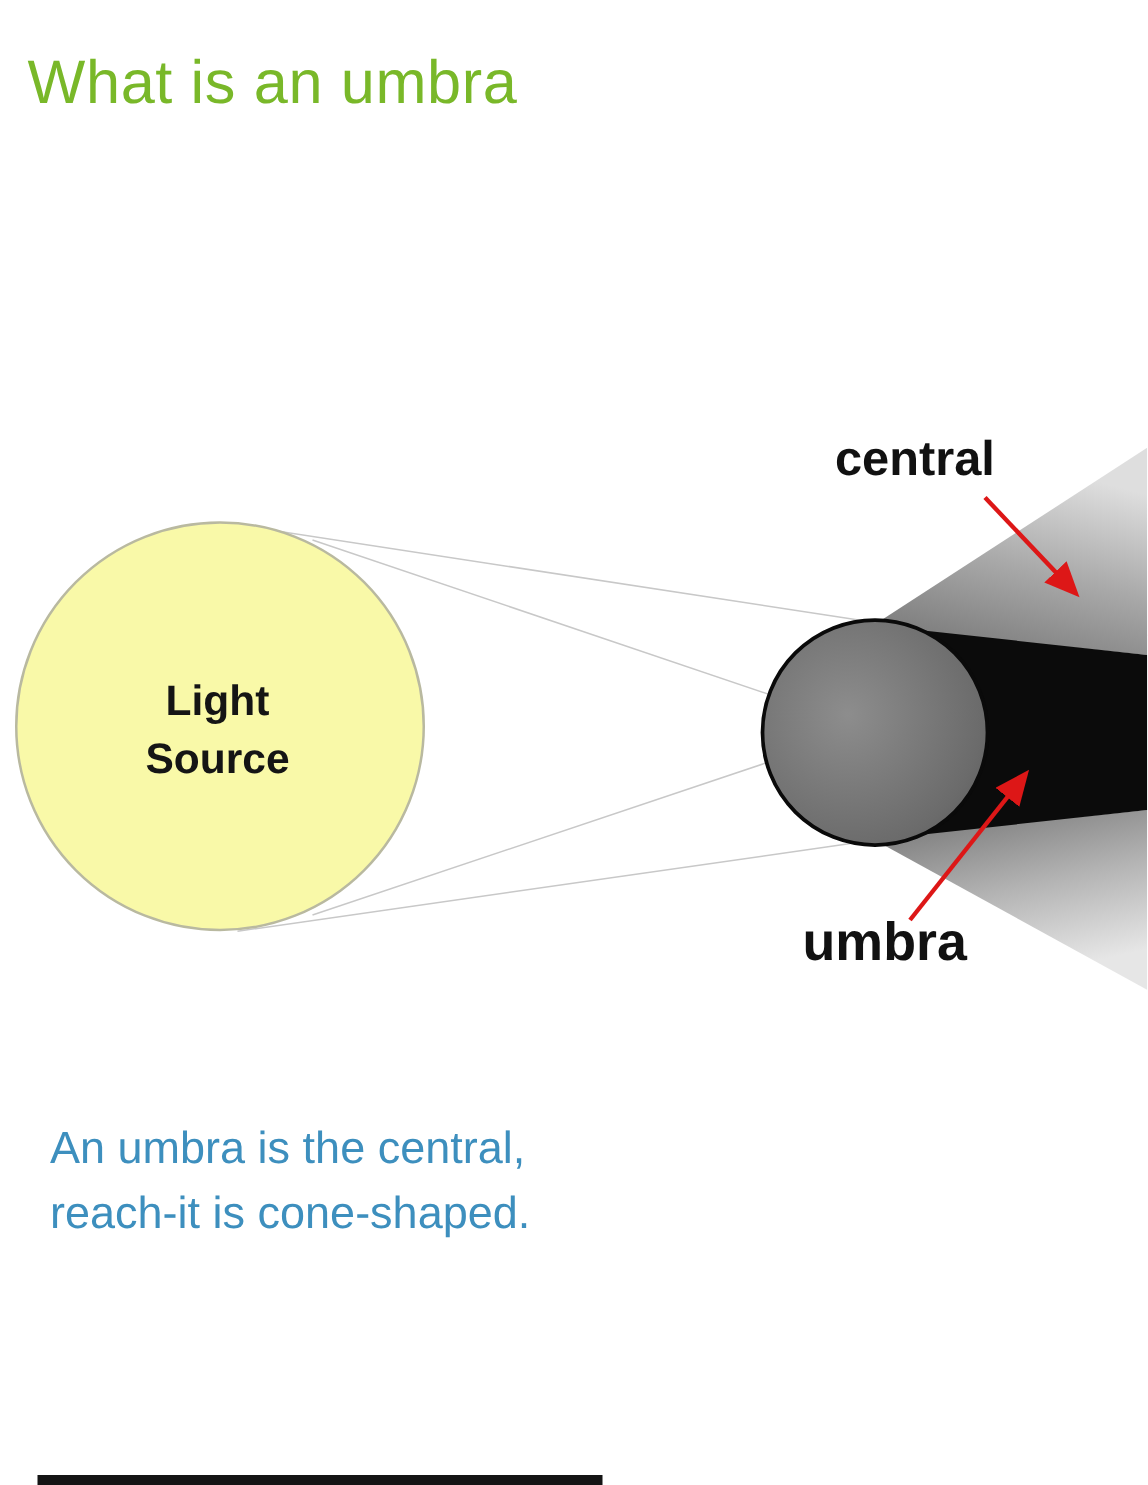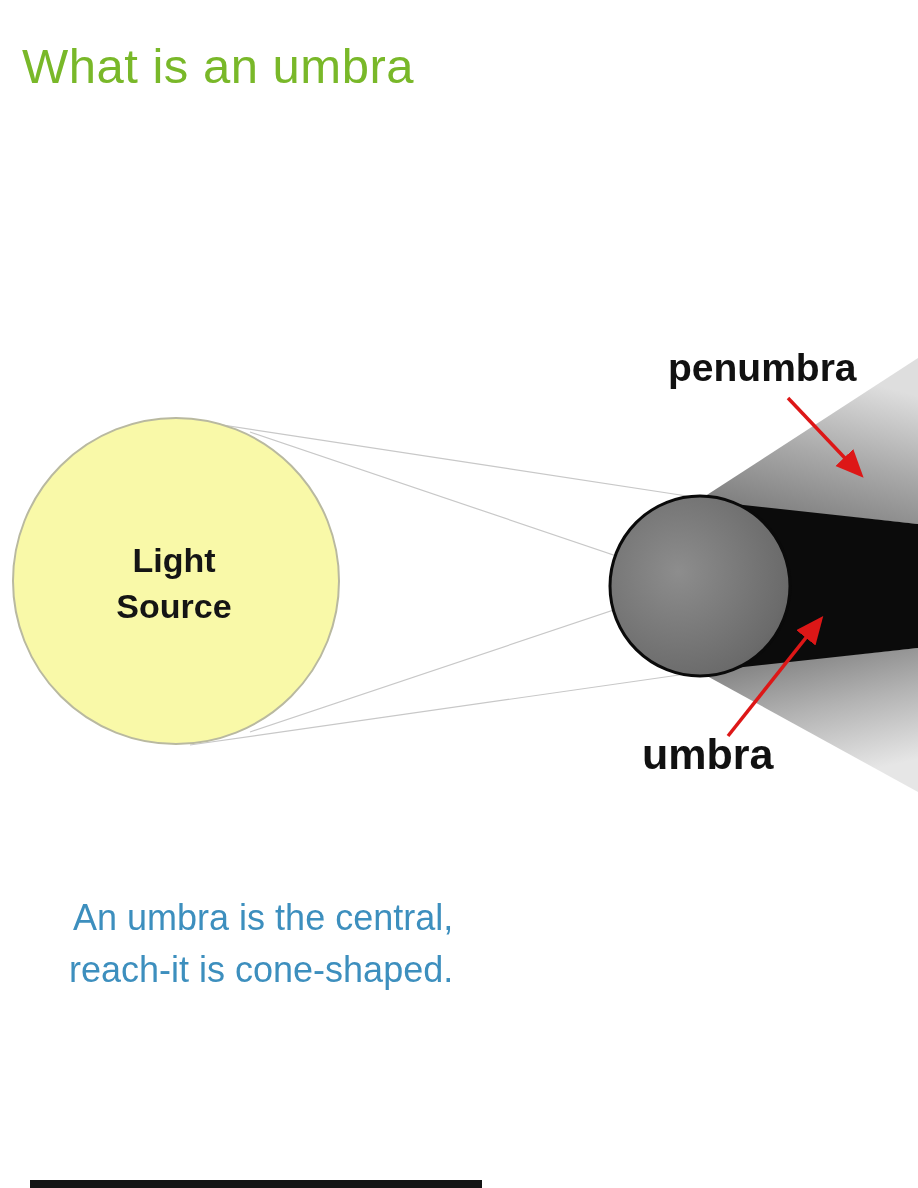--- a/index.html
+++ b/index.html
@@ -7,21 +7,20 @@
     padding: 0;
     background: #ffffff;
     font-family: "Liberation Sans", sans-serif;
   }
   .page {
     position: relative;
     width: 918px;
     height: 1188px;
     background: #ffffff;
     overflow: hidden;
-    text-align: right;
   }
   .page-title {
     position: absolute;
     left: 22px;
     top: 38px;
     font-size: 49px;
     font-weight: 400;
     color: #79b829;
     letter-spacing: 0.5px;
   }
@@ -49,21 +48,20 @@
     font-size: 43px;
     margin-left: 20px;
   }
   .caption {
     position: absolute;
     left: 40px;
     top: 892px;
     font-size: 36px;
     line-height: 52px;
     color: #3d8fbe;
-    margin-left: 29px;
   }
   .bottom-bar {
     position: absolute;
     left: 30px;
     bottom: 0;
     width: 452px;
     height: 8px;
     background: #141414;
   }
 </style>
@@ -114,21 +112,21 @@
 
       <circle cx="176" cy="241" r="163" fill="#f9f9a8" stroke="#b9b9a0" stroke-width="2"></circle>
       <text x="174" y="232" text-anchor="middle" font-family="Liberation Sans, sans-serif" font-size="34" font-weight="700" fill="#151515">Light</text>
       <text x="174" y="278" text-anchor="middle" font-family="Liberation Sans, sans-serif" font-size="34" font-weight="700" fill="#151515">Source</text>
 
       <line x1="788" y1="58" x2="860" y2="134" stroke="#dd1717" stroke-width="3.5" marker-end="url(#arrowHead)"></line>
       <line x1="728" y1="396" x2="820" y2="280" stroke="#dd1717" stroke-width="3.5" marker-end="url(#arrowHead)"></line>
     </svg>
   </div>
 
-  <div class="diagram-label label-penumbra">penumbra</div>
+  <div class="diagram-label label-penumbra">central</div>
 
   <div class="diagram-label label-umbra">umbra</div>
 
   <div class="caption">
     <div>An umbra is the central,</div>
     <div>reach-it is cone-shaped.</div>
   </div>
 
   <div class="bottom-bar"></div>
 

